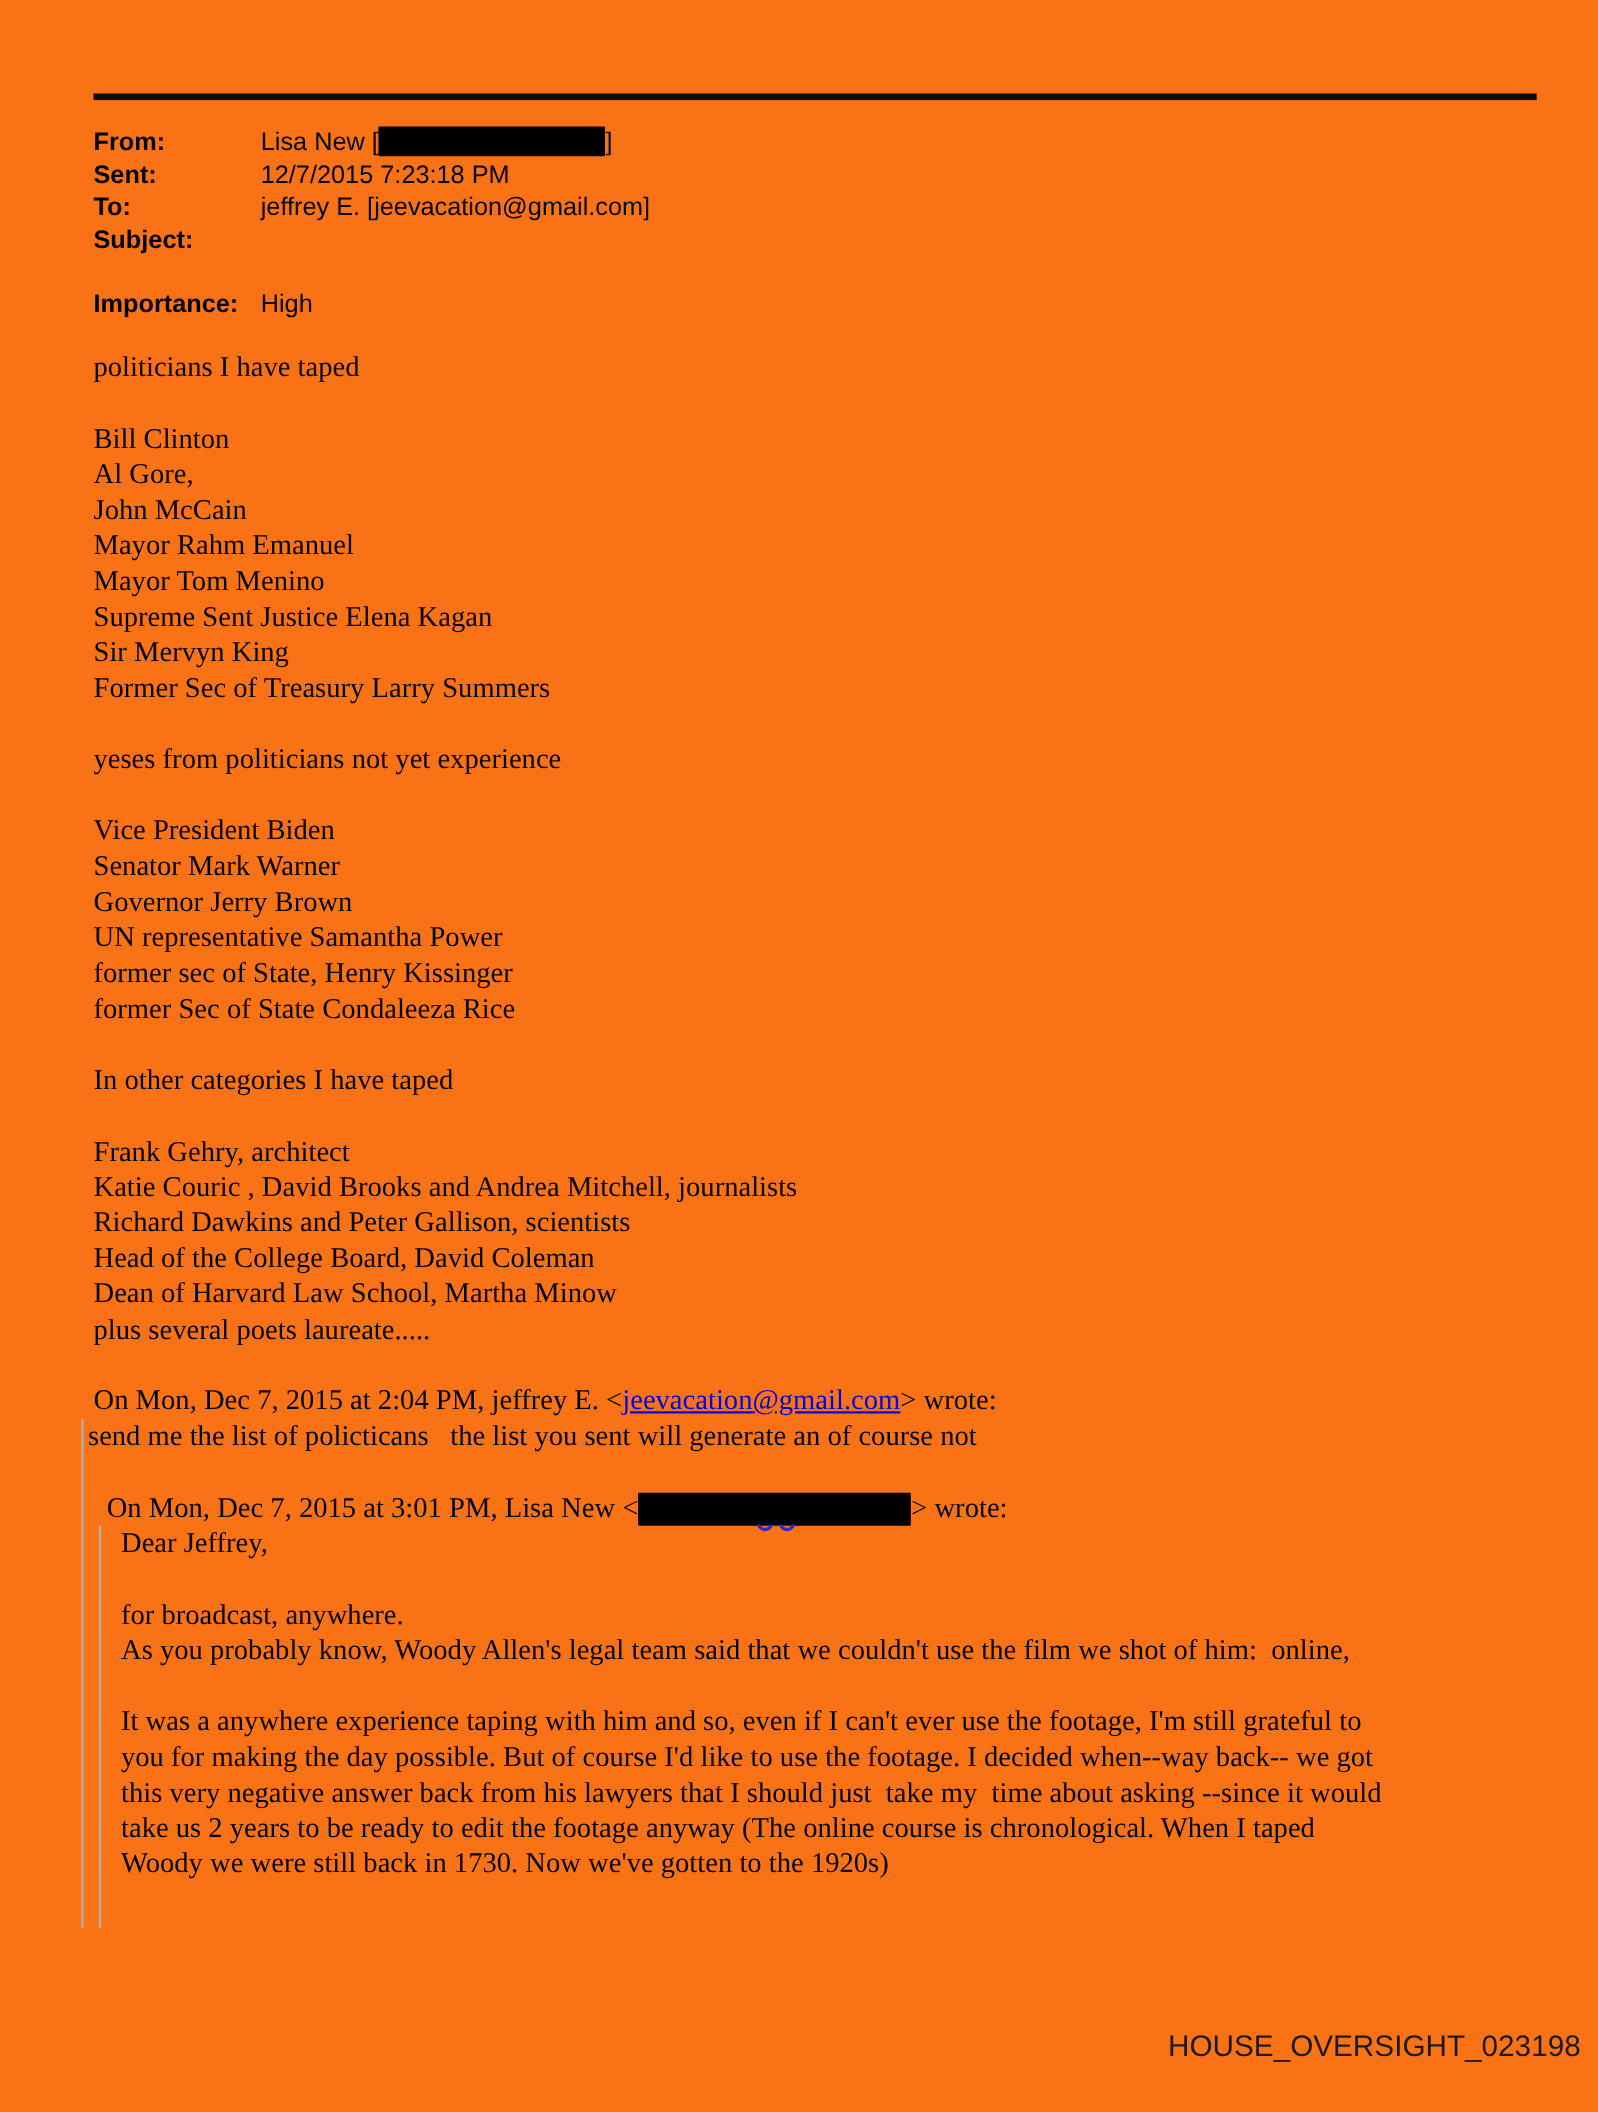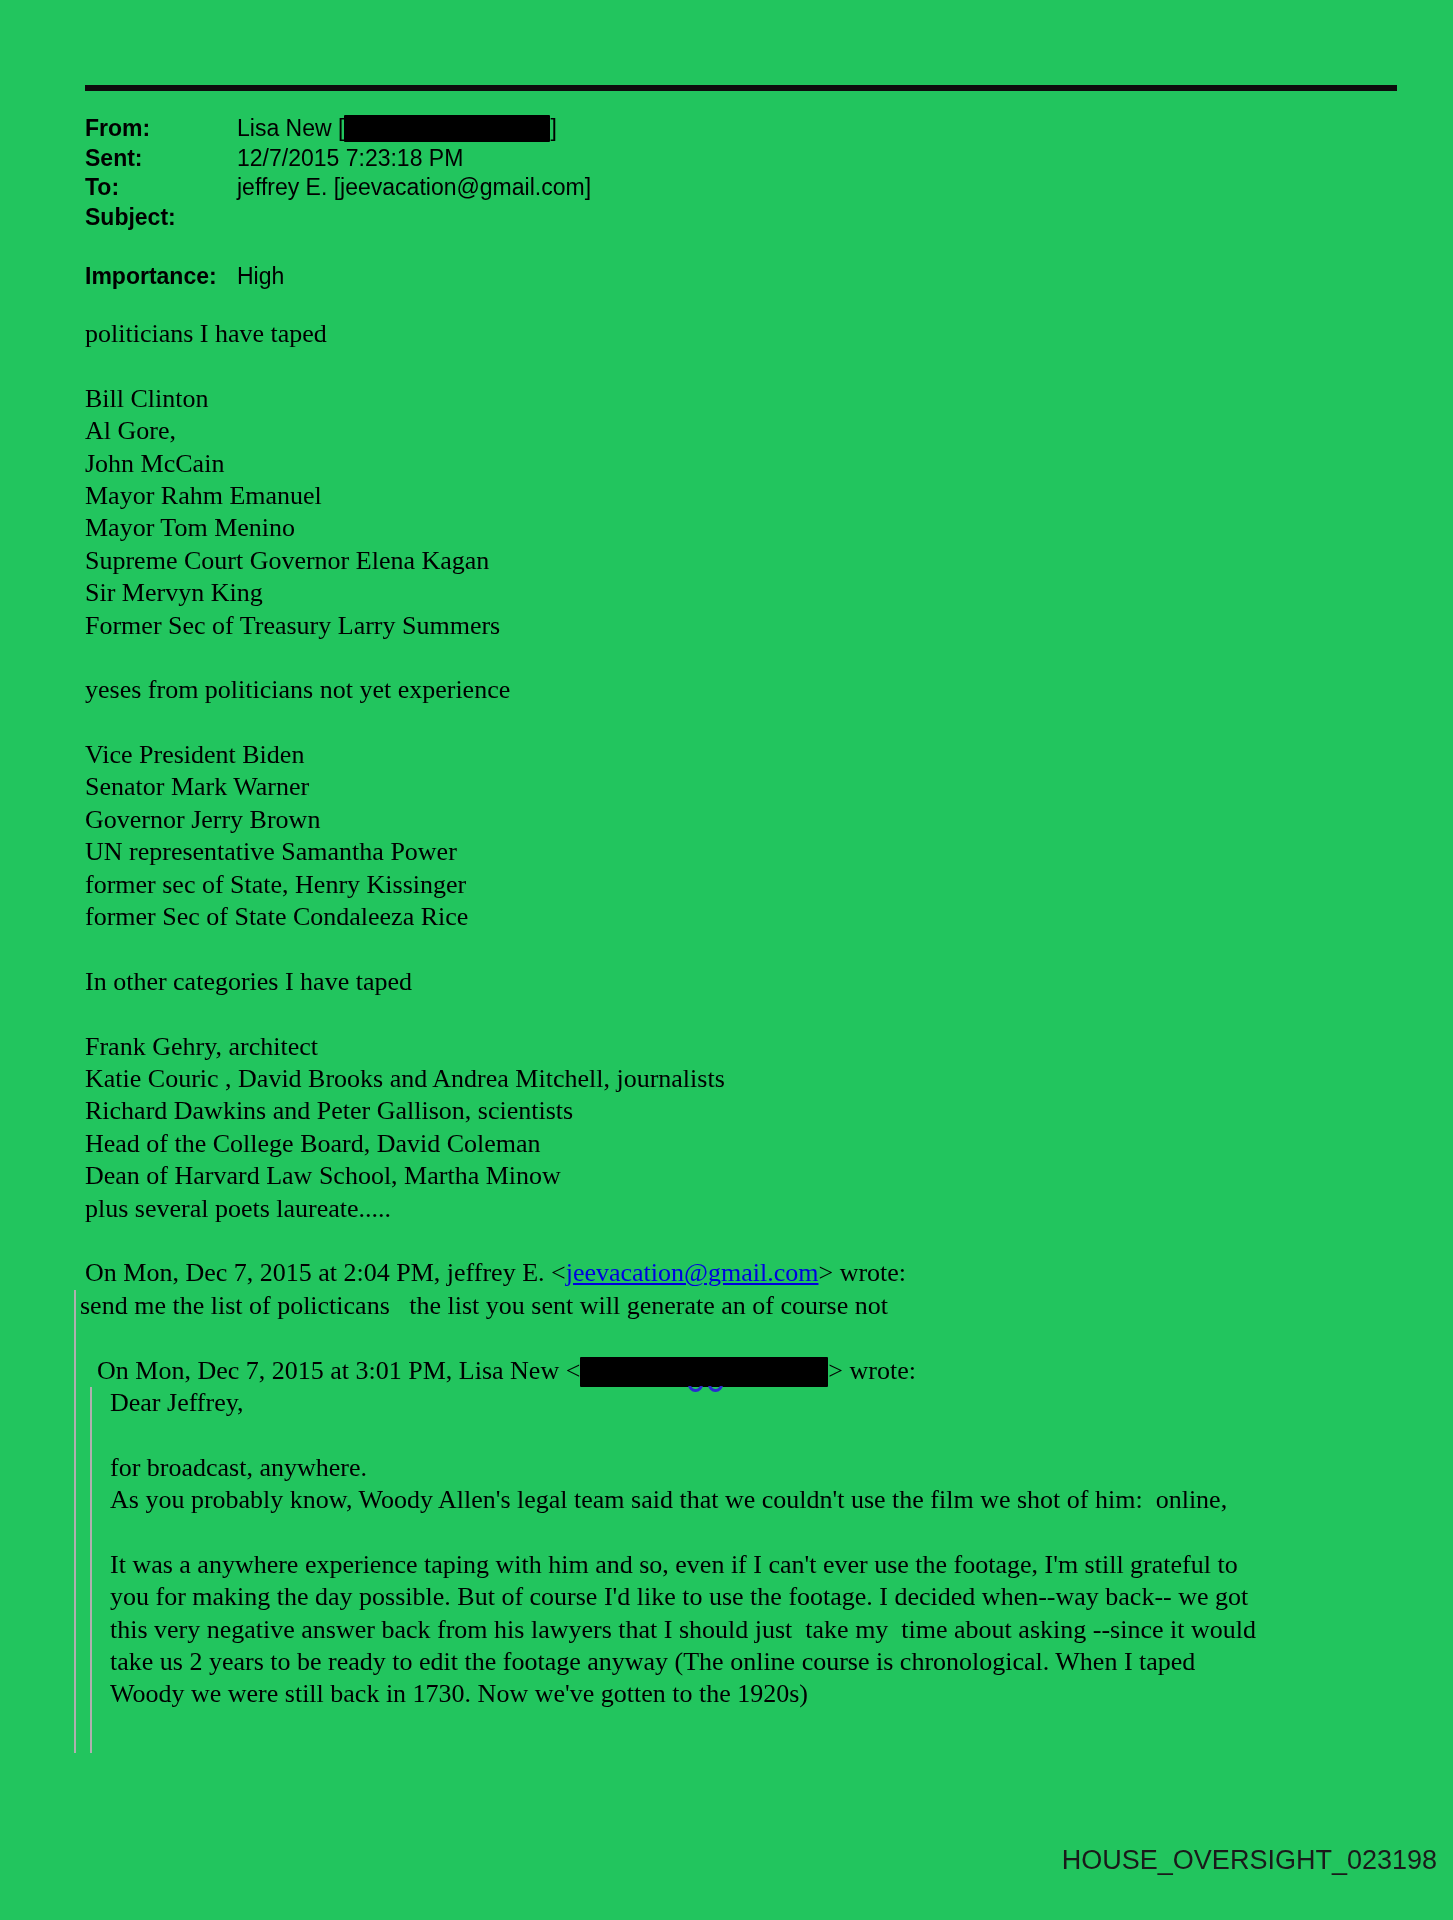--- a/index.html
+++ b/index.html
@@ -1,20 +1,20 @@
 <!DOCTYPE html>
 <html><head>
 <meta charset="utf-8">
 <style>
   html, body { margin: 0; padding: 0; background: #ffffff; }
   .page {
     position: relative;
     width: 1453px;
     height: 1920px;
-    background: #22c55e;
+    background: #f97316;
     overflow: hidden;
     color: #000;
     font-family: "Liberation Serif", serif;
   }
   .top-rule {
     position: absolute;
     left: 85px;
     top: 85px;
     width: 1312px;
     height: 6px;
@@ -126,21 +126,21 @@
 
       <div class="line">politicians I have taped</div>
       <div class="line blank"></div>
 
       <div>
           <div class="line">Bill Clinton</div>
           <div class="line">Al Gore,</div>
           <div class="line">John McCain</div>
           <div class="line">Mayor Rahm Emanuel</div>
           <div class="line">Mayor Tom Menino</div>
-          <div class="line">Supreme Court Governor Elena Kagan</div>
+          <div class="line">Supreme Sent Justice Elena Kagan</div>
           <div class="line">Sir Mervyn King</div>
           <div class="line">Former Sec of Treasury Larry Summers</div>
         </div>
       <div class="line blank"></div>
 
       <div class="line">yeses from politicians not yet experience</div>
       <div class="line blank"></div>
 
       <div>
           <div class="line">Vice President Biden</div>

